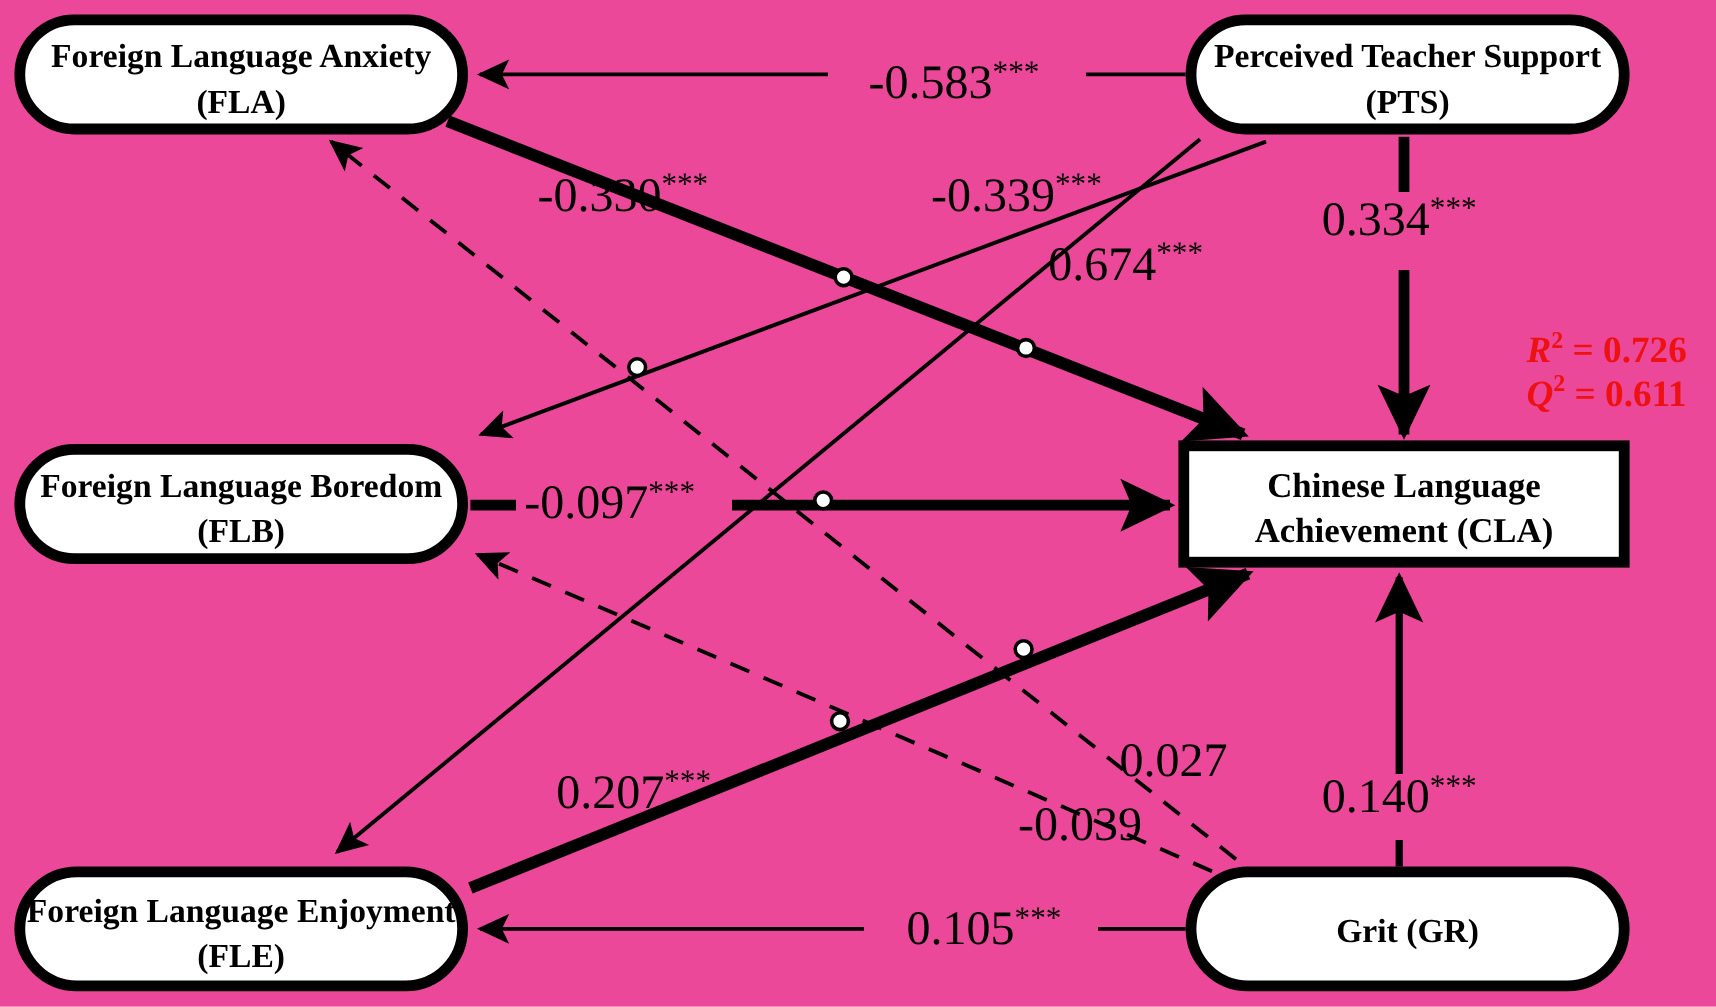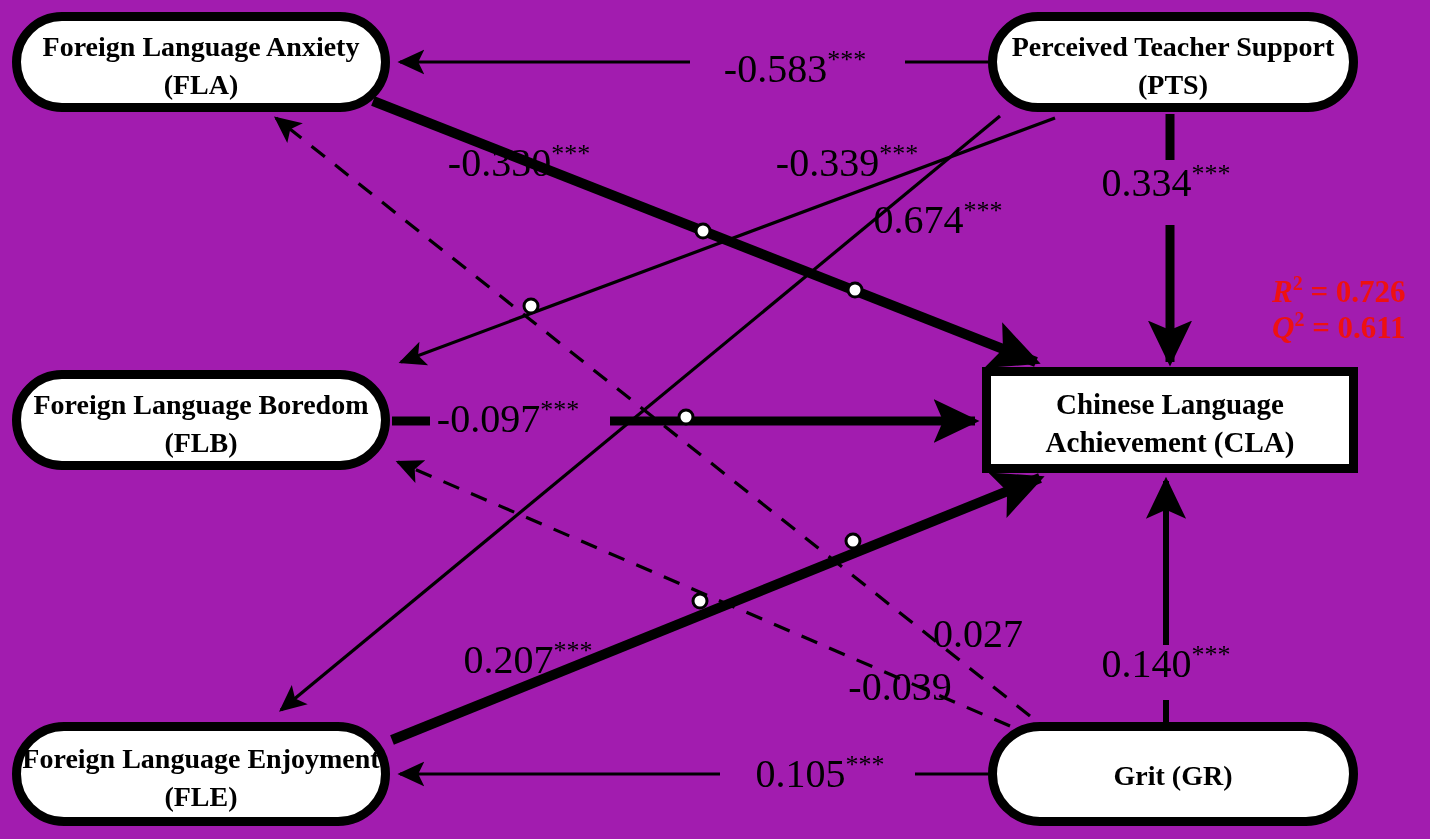--- a/index.html
+++ b/index.html
@@ -1,18 +1,18 @@
 <!DOCTYPE html>
 <html><head>
 <meta charset="utf-8">
 <style>
   html,body{margin:0;padding:0;background:#ffffff;}
   body{width:1430px;height:839px;overflow:hidden;
        font-family:"Liberation Serif","DejaVu Serif",serif;}
-  #stage{position:relative;width:1430px;height:839px;background:#a21caf;}
+  #stage{position:relative;width:1430px;height:839px;background:#ec4899;}
   svg#diagram{position:absolute;left:0;top:0;width:1430px;height:839px;}
 
   .node-label{
     font-family:"Liberation Serif","DejaVu Serif",serif;
     font-weight:bold; fill:#000; text-anchor:middle;
   }
   .coef{
     font-family:"Liberation Serif","DejaVu Serif",serif;
     font-weight:normal; fill:#000; font-size:40px; text-anchor:middle;
   }

